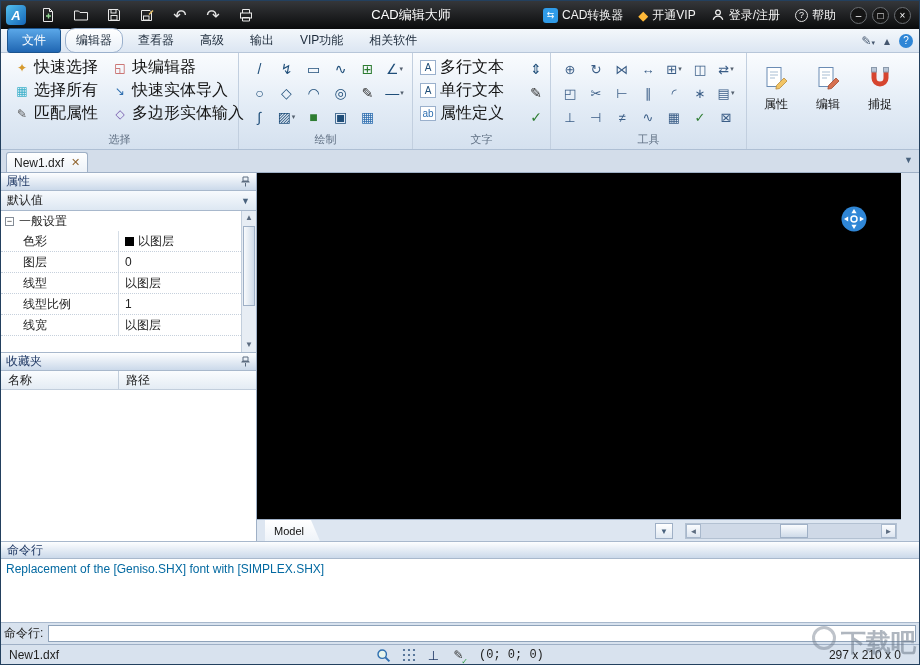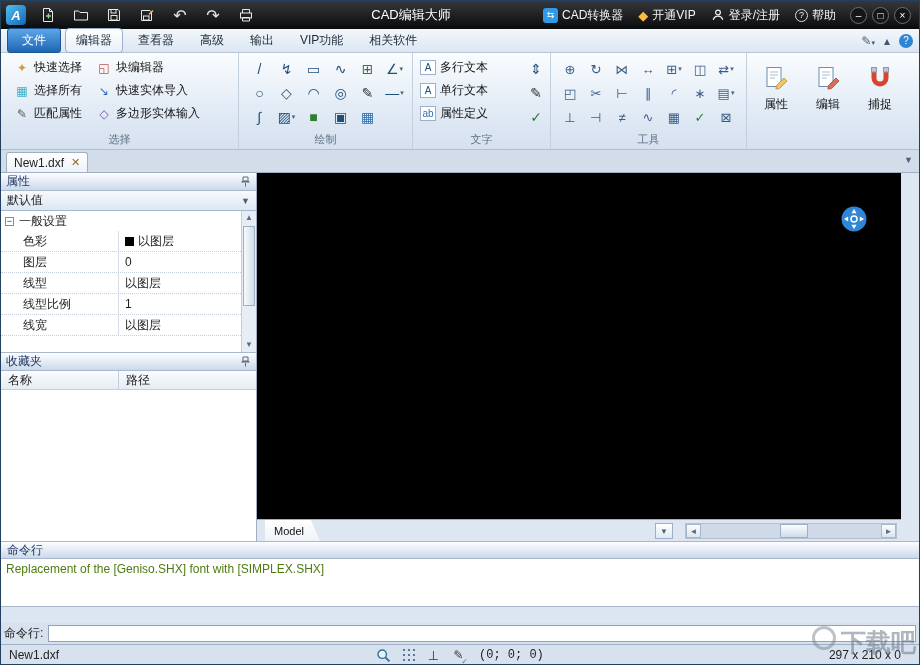--- a/index.html
+++ b/index.html
@@ -28,38 +28,38 @@
   .winbtn { width: 17px; height: 17px; border-radius: 50%; background: #151515; border: 1px solid #6b6f73;
             color: #fff; font-size: 10px; line-height: 15px; text-align: center; cursor: pointer; }
 
   
   .tabrow { position: absolute; top: 28px; left: 0; right: 0; height: 24px;
             background: linear-gradient(#f3f7fb,#dce6f2); border-bottom: 1px solid #b7c6d9;
             display: flex; align-items: center; padding: 0 6px; }
   .file-btn { padding: 3px 14px; background: linear-gradient(#5aa7e8,#2066b2); border: 1px solid #1b548f;
               border-radius: 3px; color: #fff; cursor: pointer; }
   .tab { padding: 3px 10px; margin-left: 4px; color: #1c2a3a; border: 1px solid transparent; cursor: pointer; }
-  .tab.active { background: linear-gradient(#ffffff,#e9f0f8); border-color: #9ab0cc; border-radius: 4px; text-align: right; }
+  .tab.active { background: linear-gradient(#ffffff,#e9f0f8); border-color: #9ab0cc; border-radius: 10px; text-align: right; }
   .tr-right { margin-left: auto; display: flex; align-items: center; gap: 9px; color: #44566e; }
   .tr-btn { cursor: pointer; font-size: 12px; }
   .tr-btn .dd { font-size: 7px; }
   .helpq { width: 14px; height: 14px; border-radius: 50%; background: #2f86d6; color: #fff; text-align: center;
            font-size: 10px; line-height: 14px; }
 
   
   .ribbon { position: absolute; top: 52px; left: 0; right: 0; height: 97px;
             background: linear-gradient(#fafcfe,#e3ecf6 55%,#d5e1ef); border-bottom: 1px solid #aebfd4; }
   .rgroup { position: absolute; top: 0; height: 100%; border-right: 1px solid #c2cfdf; }
   .rlabel { position: absolute; bottom: 2px; left: 0; right: 0; text-align: center; font-size: 11px; color: #5f6f83; margin-top: 36px; }
   .g-select { left: 0; width: 238px; }
   .sel-items { position: absolute; top: 3px; left: 6px; height: 70px;
                display: flex; flex-flow: column wrap; align-content: flex-start; }
   .ritem { height: 23px; display: flex; align-items: center; padding: 0 7px; white-space: nowrap; cursor: pointer; }
   .iglyph { width: 16px; margin-right: 4px; text-align: center; font-size: 12px; }
-  .ilabel { font-size: 12px; color: #141414; }
+  .ilabel { font-size: 16px; color: #141414; }
   .g-draw { left: 238px; width: 174px; }
   .icon-grid { position: absolute; top: 4px; display: grid; }
   .g-draw .icon-grid { left: 7px; grid-template-columns: repeat(6,27px); grid-auto-rows: 24px; }
   .ric { display: flex; align-items: center; justify-content: center; font-size: 14px; color: #1f4e79; cursor: pointer; }
   .ric .dd { font-size: 7px; color: #55616f; margin-left: 1px; }
   .g-text { left: 412px; width: 138px; }
   .t-items { position: absolute; top: 3px; left: 4px; display: flex; flex-direction: column; }
   .t-items .ritem { padding: 0 3px; }
   .t-items .iglyph { border: 1px solid #9ab0cc; background: #fff; font-size: 10px; height: 15px; line-height: 14px; }
   .t-icons { position: absolute; top: 4px; right: 2px; display: grid; grid-template-columns: 24px; grid-auto-rows: 24px; }
@@ -127,22 +127,22 @@
   .hs-btn { width: 15px; height: 14px; background: linear-gradient(#fafcfe,#dce5f0); border: 1px solid #a8b8cc;
             font-size: 8px; color: #5c6c80; display: flex; align-items: center; justify-content: center; cursor: pointer; }
   .hs-track { flex: 1; position: relative; height: 14px; }
   .hs-thumb { position: absolute; left: 44%; width: 28px; top: 0; height: 14px;
               background: linear-gradient(#fafcfe,#cfdbe9); border: 1px solid #9fb0c6; cursor: pointer; }
 
   
   .cmd-header { position: absolute; top: 540px; left: 0; right: 0; height: 18px;
                 background: linear-gradient(#fdfeff,#cbd9ea); border-top: 1px solid #a8b8cc;
                 border-bottom: 1px solid #a8b8cc; display: flex; align-items: center; padding: 0 6px; color: #1f3864; }
-  .cmd-history { position: absolute; top: 558px; left: 0; right: 0; height: 48px; background: #fff;
-                 border-bottom: 1px solid #a8b8cc; padding: 3px 5px; color: #4d7c0f; }
+  .cmd-history { position: absolute; top: 558px; left: 0; right: 0; height: 64px; background: #fff;
+                 border-bottom: 1px solid #a8b8cc; padding: 3px 5px; color: #0369a1; }
   .cmd-inputrow { position: absolute; top: 622px; left: 0; right: 0; height: 21px; background: #d8e2ee;
                   display: flex; align-items: center; padding: 0 3px; gap: 5px; }
   .cmd-input { flex: 1; height: 17px; border: 1px solid #8fa3ba; background: #fff; font-size: 12px;
                padding: 0 4px; outline: none; font-family: inherit; }
 
   
   .statusbar { position: absolute; top: 643px; left: 0; right: 0; height: 21px; background: #d8e2ee;
                border-top: 1px solid #9fb0c6; display: flex; align-items: center; color: #222; }
   .sb-file { width: 374px; padding-left: 8px; }
   .sb-icons { display: flex; align-items: center; gap: 8px; }

